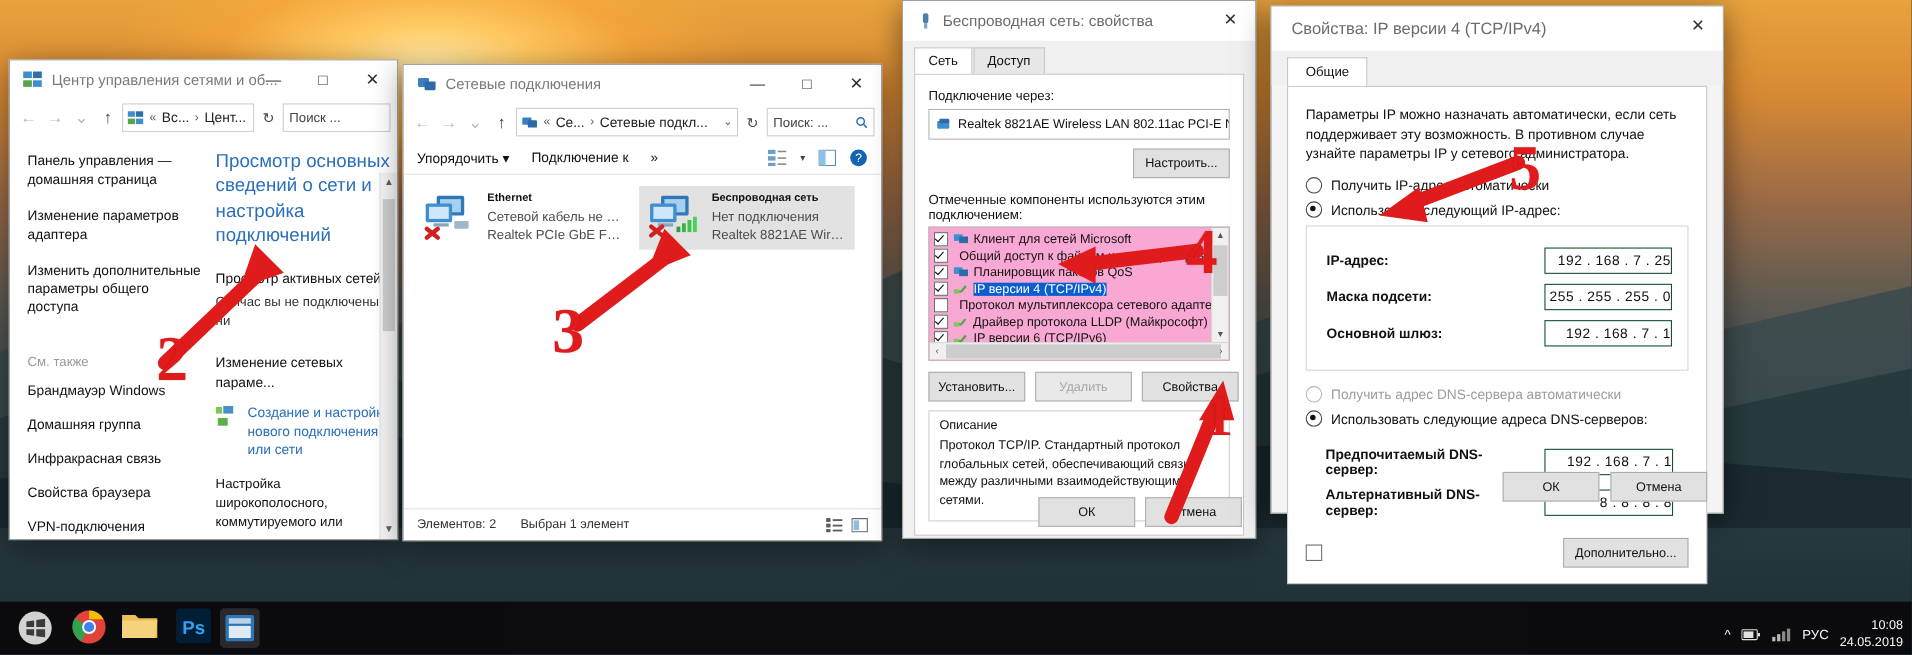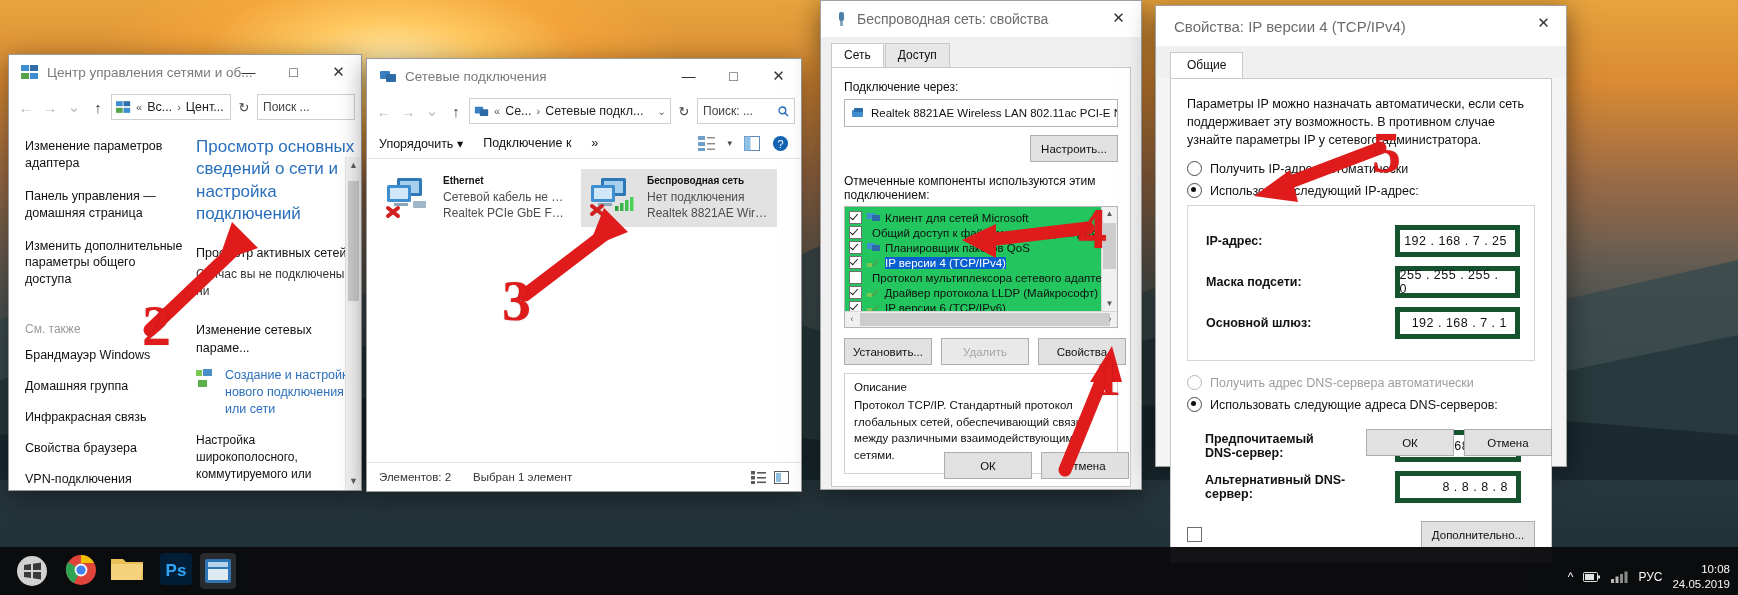--- a/index.html
+++ b/index.html
@@ -87,41 +87,41 @@
        border-bottom:none;background:#e7e7e7;}
   .tab.active{background:#fff;}
   .tabpane{margin:0 10px 10px;background:#fff;border:1px solid #c8c8c8;padding:12px;}
   .lbl{font-size:12px;color:#111;}
   .adapterbox{margin-top:5px;height:26px;border:1px solid #b5b5b5;background:#fff;
               display:flex;align-items:center;gap:6px;padding:0 6px;font-size:11.5px;color:#111;
               white-space:nowrap;overflow:hidden;}
   .btn{border:1px solid #adadad;background:#e1e1e1;font-size:11.5px;color:#111;
        height:25px;min-width:86px;display:inline-flex;align-items:center;justify-content:center;}
   .btn.dis{color:#a6a6a6;background:#e9e9e9;}
-  .listbox{border:1px solid #b5b5b5;background:#22c55e;position:relative;overflow:hidden;}
+  .listbox{border:1px solid #b5b5b5;background:#f9a8d4;position:relative;overflow:hidden;}
   .li{display:flex;align-items:center;gap:5px;padding:1px 4px;font-size:11.5px;color:#111;
       white-space:nowrap;}
   .li.sel span.txt{background:#0a5fd0;color:#fff;}
   .cbx{width:11px;height:11px;border:1px solid #707070;background:#fff;position:relative;flex:none;}
   .cbx.on:after{content:"";position:absolute;left:2px;top:0px;width:3px;height:7px;
                 border:solid #111;border-width:0 1.6px 1.6px 0;transform:rotate(42deg);}
   .group{border:1px solid #d0d0d0;margin-top:8px;padding:7px 9px 9px;}
   .group .gt{font-size:11.5px;color:#111;margin-bottom:4px;}
   .desc{font-size:11.5px;color:#111;line-height:1.45;}
   .radio{width:13px;height:13px;border:1px solid #4a4a4a;border-radius:50%;background:#fff;
          position:relative;flex:none;}
   .radio.on:after{content:"";position:absolute;left:3px;top:3px;width:5px;height:5px;
                   border-radius:50%;background:#111;}
   .radio.dim{border-color:#b6b6b6;}
   .rrow{display:flex;align-items:center;gap:8px;font-size:12.5px;color:#111;margin:7px 0;}
   .rrow.dim{color:#9d9d9d;}
   .field{display:flex;align-items:center;margin:9px 0;font-size:12.5px;color:#111;}
   .field .fl{width:195px;font-weight:bold;}
-  .ipbox{width:148px;height:22px;border:5px solid #14532d;background:#fff;
-         display:flex;align-items:center;justify-content:flex-end;padding-right:8px;
+  .ipbox{width:148px;height:22px;border:1px solid #14532d;background:#fff;
+         display:flex;align-items:center;justify-content:flex-end;
          font-size:12.5px;letter-spacing:.5px;color:#111;margin-left:47px;}
   .fs{border:1px solid #d6d6d6;padding:10px 14px 12px 18px;margin-top:2px;}
 
   
   .anno{position:absolute;pointer-events:none;}
   .num{position:absolute;color:#e02020;font-weight:bold;font-family:"Liberation Serif",serif;
        text-shadow:0 0 2px rgba(0,0,0,.2);}
 </style>
 </head>
 <body>
@@ -168,22 +168,22 @@
       <span class="dd">⌄</span>
     </div>
     <div class="refresh">↻</div>
     <div class="searchbox">
       <span>Поиск ...</span>
     </div>
   </div>
 
   <div id="w1body">
     <div id="w1left">
+      <div class="lnk">Панель управления — домашняя страница</div>
       <div class="lnk">Изменение параметров адаптера</div>
-      <div class="lnk">Панель управления — домашняя страница</div>
       <div class="lnk">Изменить дополнительные параметры общего доступа</div>
       <div class="seealso">См. также</div>
       <div class="sa">Брандмауэр Windows</div>
       <div class="sa">Домашняя группа</div>
       <div class="sa">Инфракрасная связь</div>
       <div class="sa">Свойства браузера</div>
       <div class="sa">VPN-подключения</div>
     </div>
     <div id="w1right">
       <div class="bighead">Просмотр основных сведений о сети и настройка подключений</div>

